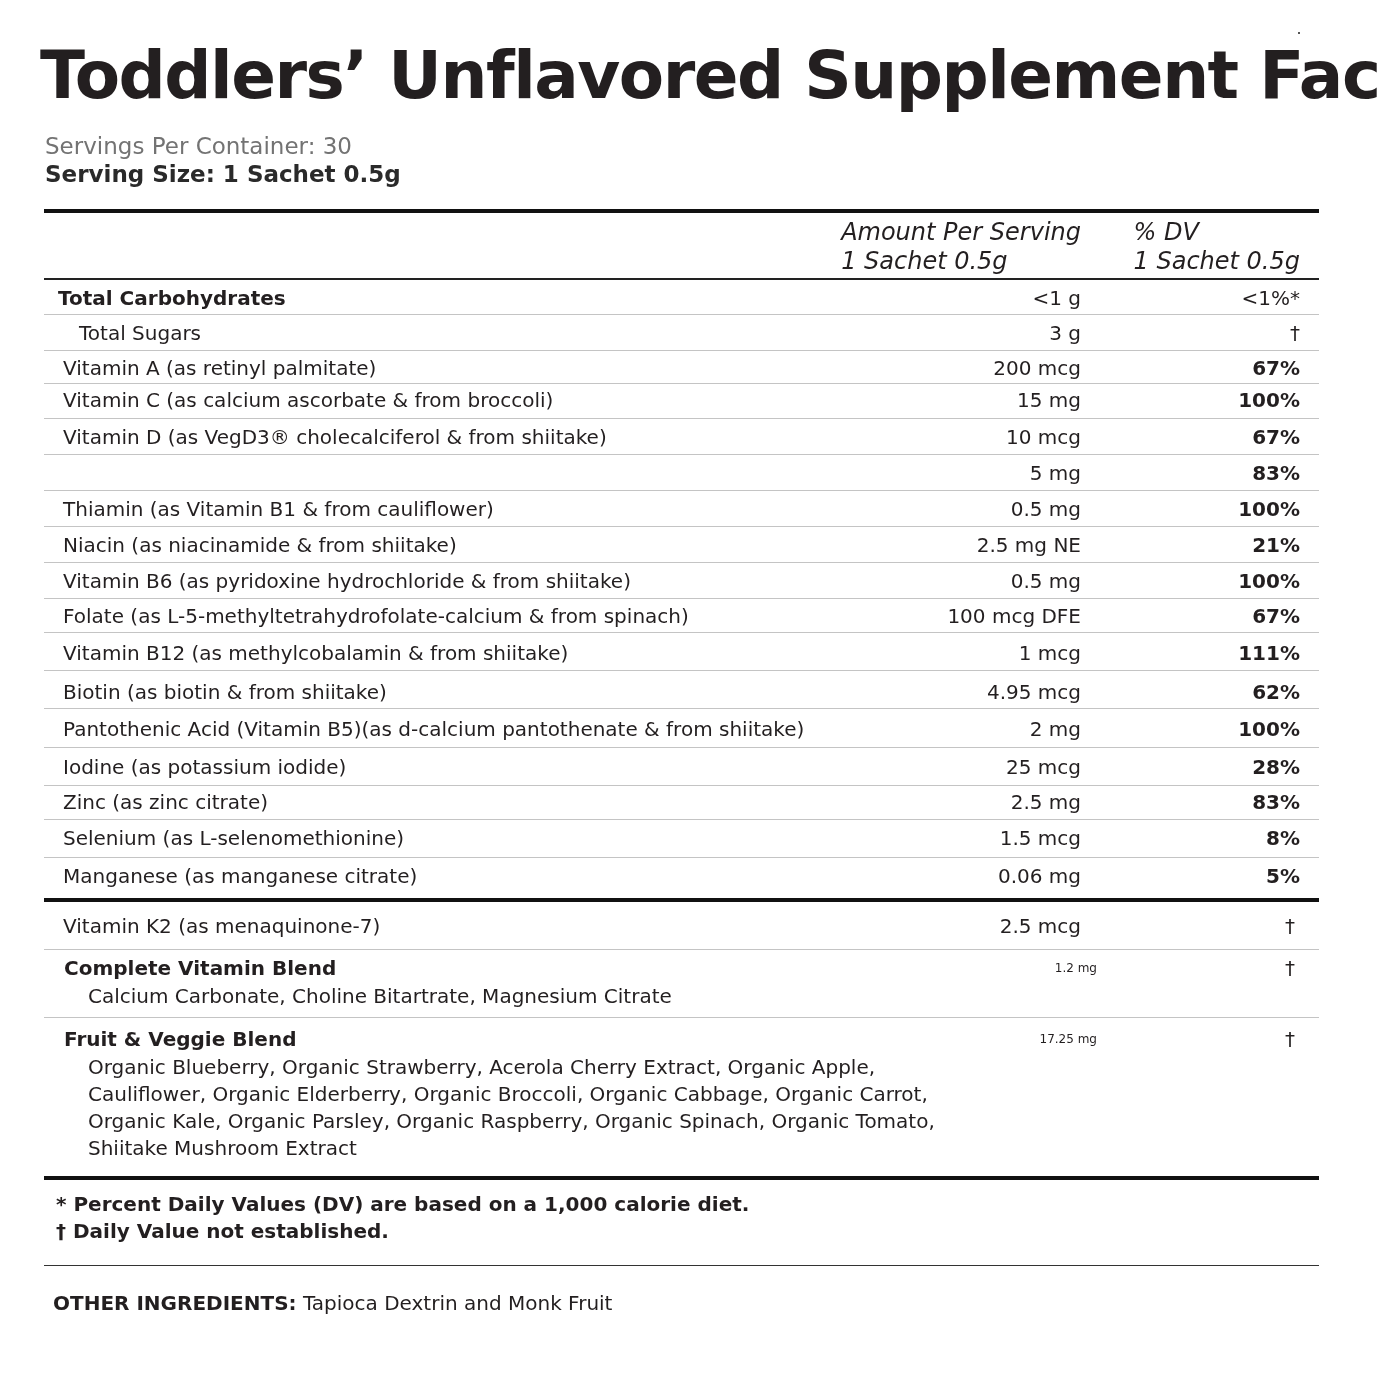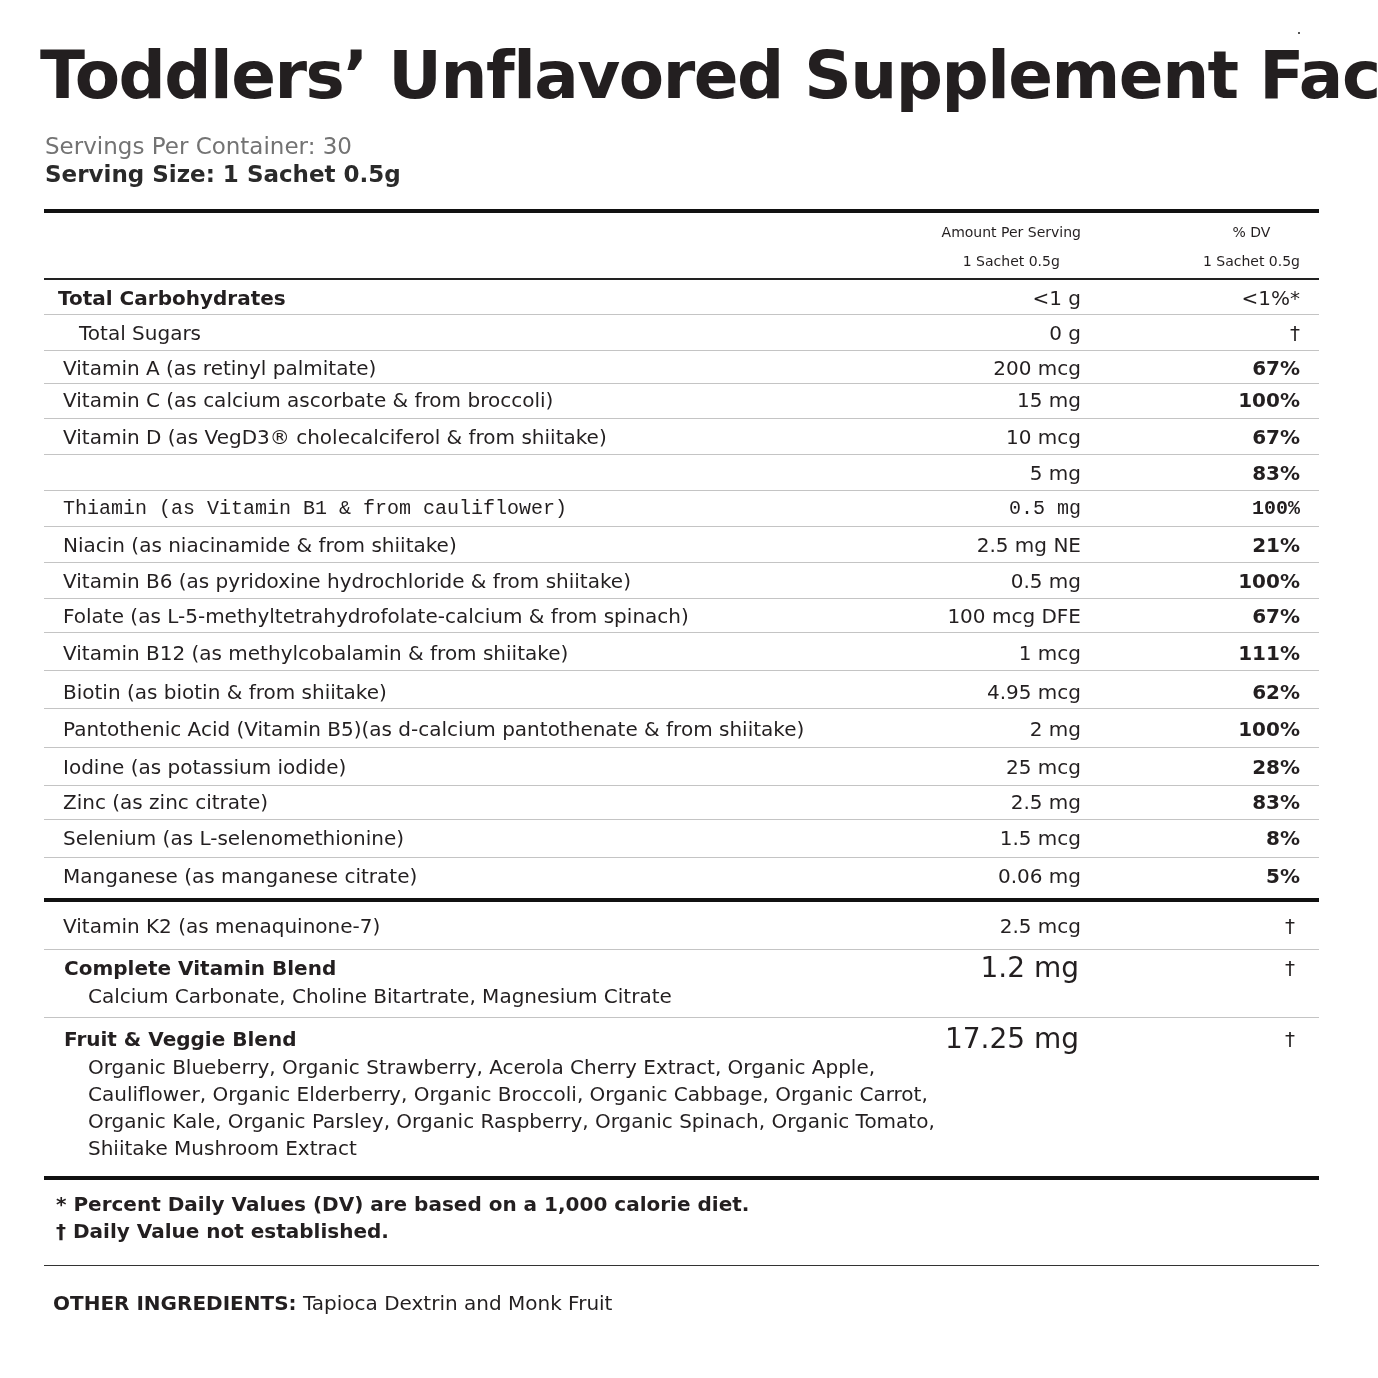--- a/index.html
+++ b/index.html
@@ -13,33 +13,33 @@
     font-size: 66px; font-weight: bold; letter-spacing: -1.5px;
     line-height: 80px; white-space: nowrap; color: #231f20;
   }
   .dot { position: absolute; left: 1298px; top: 32px; width: 2px; height: 2px; background: #555; }
   .servings { position: absolute; left: 45px; top: 131px; font-size: 23px; line-height: 30px; color: #737373; }
   .serving-size { position: absolute; left: 45px; top: 159px; font-size: 23px; line-height: 30px; font-weight: bold; color: #2a2a2a; }
   .rule { position: absolute; left: 44px; width: 1275px; background: #111; }
   .rule.thick { height: 4px; }
   .rule.medium { height: 2px; background: #222; }
   .rule.black-thin { height: 1px; background: #333; }
-  .hdr { position: absolute; font-size: 14px; line-height: 29px; text-align: center; color: #231f20; }
+  .hdr { position: absolute; font-size: 24px; line-height: 29px; text-align: left; color: #231f20; font-style: italic; }
   .row { position: absolute; left: 44px; width: 1275px; height: 36px; }
   .row .label { position: absolute; left: 19px; top: 5px; font-size: 20px; line-height: 26px; white-space: nowrap; color: #231f20; }
   .row .label.bold { font-weight: bold; left: 14px; }
   .row .label.indent { left: 35px; }
   .row .amt { position: absolute; right: 238px; top: 5px; font-size: 20px; line-height: 26px; white-space: nowrap; text-align: right; }
   .row .dv { position: absolute; right: 19px; top: 5px; font-size: 20px; line-height: 26px; white-space: nowrap; text-align: right; font-weight: bold; }
   .row .dv.plain { font-weight: normal; }
   .row .sep { position: absolute; left: 0; right: 0; bottom: 0; height: 1px; background: #c4c4c4; }
   .blend { position: absolute; left: 44px; width: 1275px; }
   .blend .bname { position: absolute; left: 20px; font-size: 20px; line-height: 26px; font-weight: bold; white-space: nowrap; }
   .blend .bitems { position: absolute; left: 44px; width: 900px; font-size: 20px; line-height: 27px; }
-  .blend .amt { position: absolute; right: 240px; font-size: 28px; line-height: 26px; text-align: left; white-space: nowrap; }
+  .blend .amt { position: absolute; right: 222px; font-size: 12px; line-height: 26px; text-align: left; white-space: nowrap; }
   .blend .dv { position: absolute; right: 24px; font-size: 20px; line-height: 26px; text-align: right; }
   .foot { position: absolute; left: 56px; font-size: 20px; line-height: 27px; font-weight: bold; white-space: nowrap; }
   .other { position: absolute; left: 53px; top: 1290px; font-size: 20px; line-height: 27px; white-space: nowrap; }
   .other b { font-weight: bold; }
 </style>
 </head>
 <body>
 
 <div class="title">Toddlers’ Unflavored Supplement Facts</div>
 <div class="dot"></div>
@@ -64,21 +64,21 @@
 
 <div>
   <div class="row" style="top:280px; height:35px;">
     <span class="label bold">Total Carbohydrates</span>
     <span class="amt">&lt;1 g</span>
     <span class="dv plain">&lt;1%*</span>
     <div class="sep"></div>
   </div>
   <div class="row" style="top:315px; height:36px;">
     <span class="label indent">Total Sugars</span>
-    <span class="amt">0 g</span>
+    <span class="amt">3 g</span>
     <span class="dv plain">†</span>
     <div class="sep"></div>
   </div>
   <div class="row" style="top:351px; height:33px;">
     <span class="label" style="top:4px;">Vitamin A (as retinyl palmitate)</span>
     <span class="amt" style="top:4px;">200 mcg</span>
     <span class="dv" style="top:4px;">67%</span>
     <div class="sep"></div>
   </div>
   <div class="row" style="top:384px; height:35px;">
@@ -91,21 +91,21 @@
     <span class="label">Vitamin D (as VegD3® cholecalciferol &amp; from shiitake)</span>
     <span class="amt">10 mcg</span>
     <span class="dv">67%</span>
     <div class="sep"></div>
   </div>
   <div class="row" style="top:455px; height:36px;">
     <span class="amt">5 mg</span>
     <span class="dv">83%</span>
     <div class="sep"></div>
   </div>
-  <div class="row" style="top:491px; height:36px;font-family:Liberation Mono, monospace;">
+  <div class="row" style="top:491px; height:36px;">
     <span class="label">Thiamin (as Vitamin B1 &amp; from cauliflower)</span>
     <span class="amt">0.5 mg</span>
     <span class="dv">100%</span>
     <div class="sep"></div>
   </div>
   <div class="row" style="top:527px; height:36px;">
     <span class="label">Niacin (as niacinamide &amp; from shiitake)</span>
     <span class="amt">2.5 mg NE</span>
     <span class="dv">21%</span>
     <div class="sep"></div>

